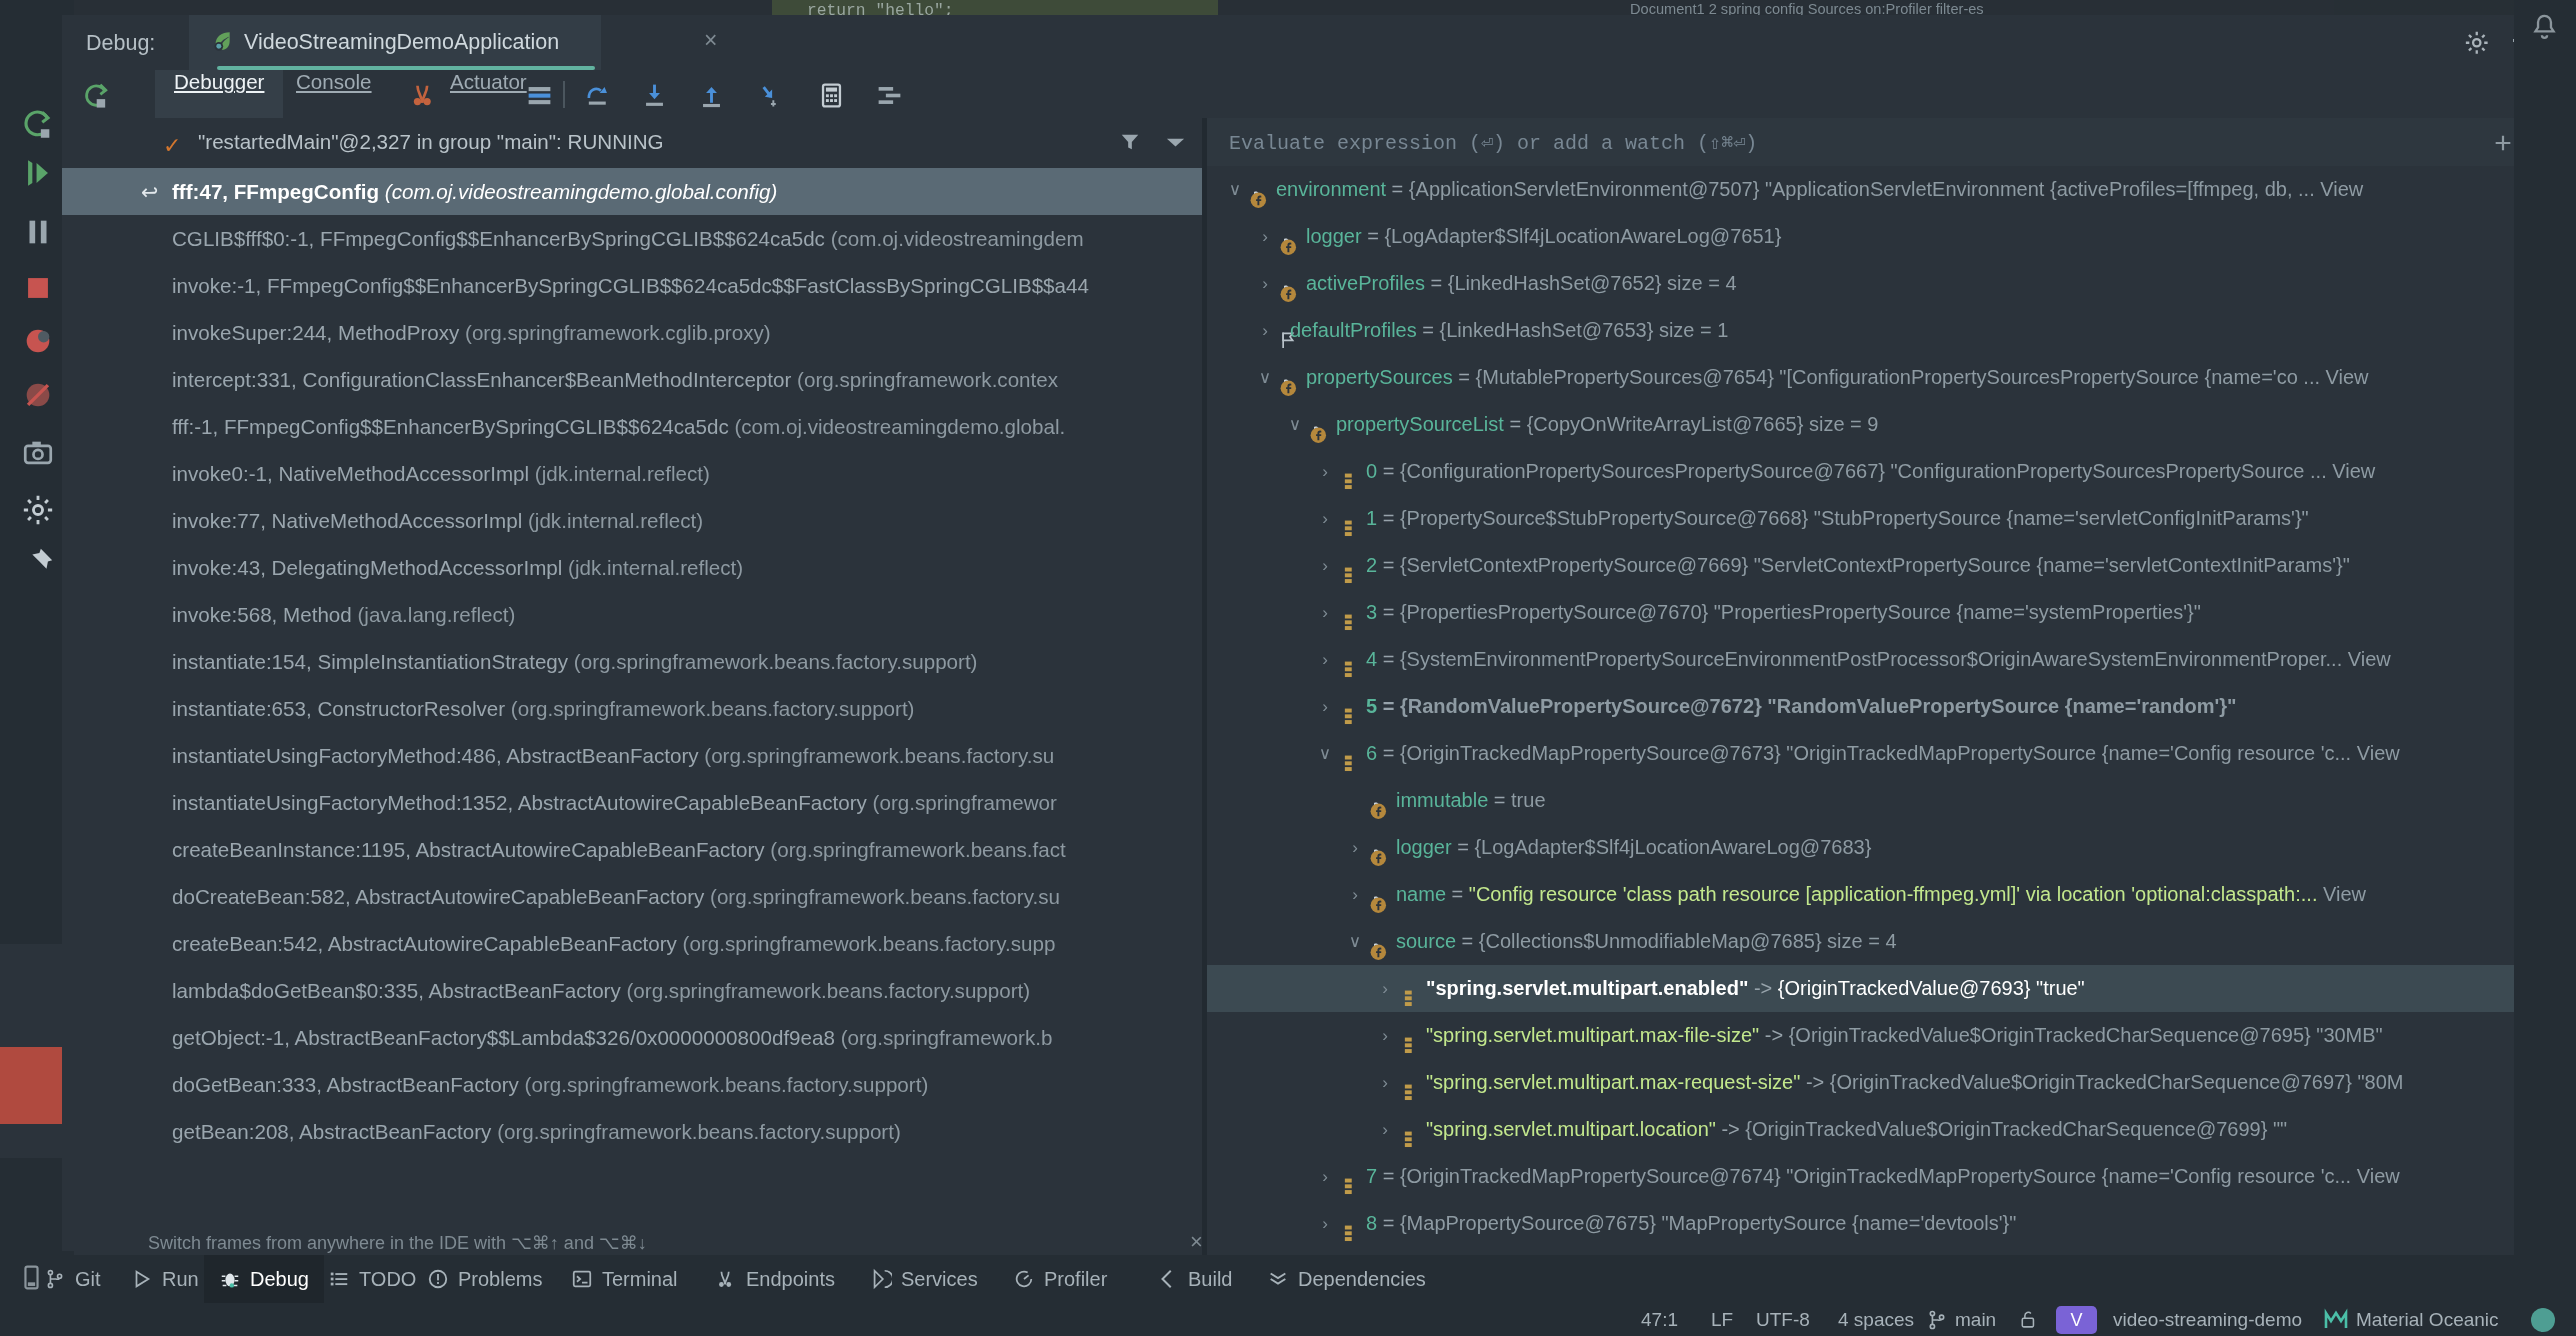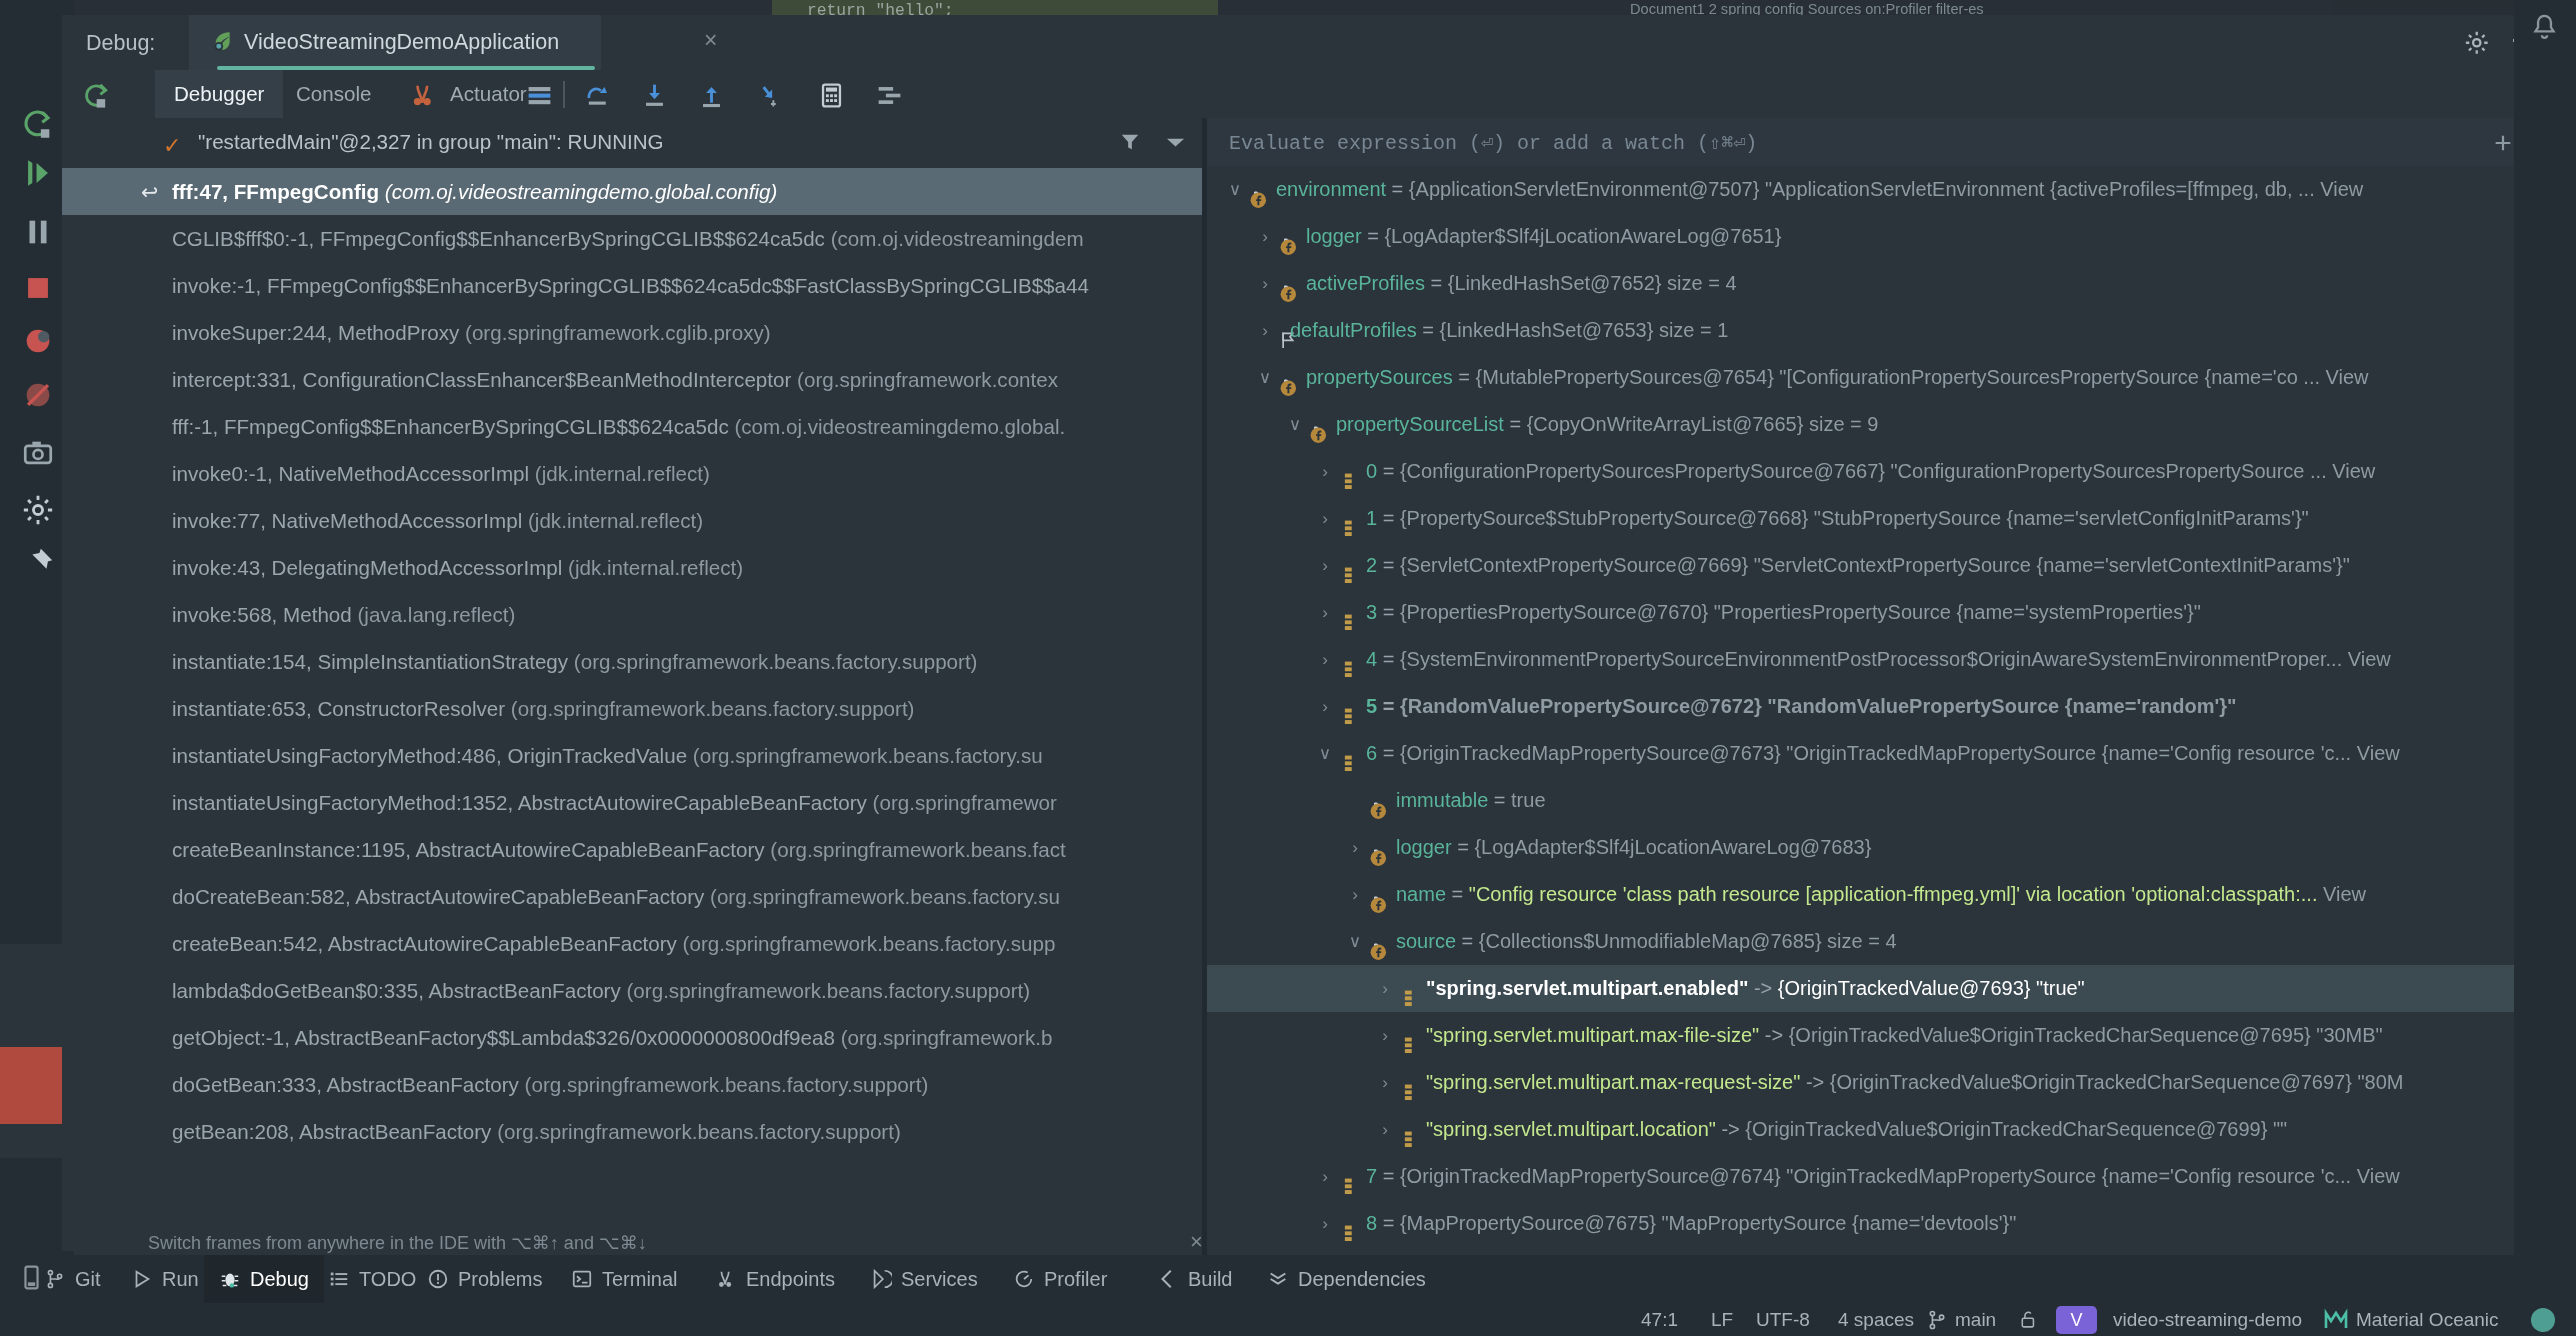--- a/index.html
+++ b/index.html
@@ -31,21 +31,21 @@
   #dbg-run-tab .ico{position:absolute;left:19px;top:13.7px;width:26px;height:26px;}
   #dbg-run-tab .name{position:absolute;left:55px;top:14.6px;font-size:21.5px;color:#cfd8dd;white-space:nowrap;}
   #dbg-run-tab .close{position:absolute;left:515px;top:12px;font-size:23px;color:#7e8a92;}
   #dbg-run-tab .underline{position:absolute;left:27.5px;bottom:0;width:378px;height:4.3px;background:#62b3a0;border-radius:2.6px;}
   #hdr-gear{position:absolute;right:86px;top:13.7px;width:27.5px;height:27.5px;}
   #hdr-min{position:absolute;right:39px;top:24px;width:24px;height:2.6px;background:#9aa5ac;}
 
   
   #dbg-toolbar{position:absolute;left:0;top:55px;width:2514px;height:48px;background:#2b333b;}
   #tb-rerun{position:absolute;left:19px;top:10.3px;width:29px;height:29px;}
-  .tbtab{position:absolute;top:0;height:48px;display:flex;align-items:center;padding:0 19px;font-size:20.6px;color:#9fabb3;}
+  .tbtab{position:absolute;top:0;height:48px;display:flex;align-items:flex-start;padding:0 19px;font-size:20.6px;color:#9fabb3;text-decoration:underline;}
   .tbtab.sel{background:#353f48;color:#eef3f6;}
   .tbico{position:absolute;top:10.3px;width:29px;height:29px;}
   #tb-sep{position:absolute;left:501px;top:10.3px;width:1.7px;height:27.5px;background:#4b565e;}
 
   
   #frames-head{position:absolute;left:0;top:103px;width:1140px;height:50px;background:#2b333b;}
   #frames-head .chk{position:absolute;left:101px;top:14.6px;font-size:22px;color:#d2762e;font-weight:bold;}
   #frames-head .thr{position:absolute;left:136px;top:12px;font-size:20.6px;color:#b9c3c9;white-space:nowrap;}
   #frames-head .filter{position:absolute;left:1057px;top:12px;width:22px;height:24px;}
   #frames-head .caret{position:absolute;left:1104px;top:19px;}
@@ -309,21 +309,21 @@
       <div class="frame-row"><span class="mth">invoke:-1, FFmpegConfig$$EnhancerBySpringCGLIB$$624ca5dc$$FastClassBySpringCGLIB$$a44 </span></div>
       <div class="frame-row"><span class="mth">invokeSuper:244, MethodProxy </span><span class="pkg">(org.springframework.cglib.proxy)</span></div>
       <div class="frame-row"><span class="mth">intercept:331, ConfigurationClassEnhancer$BeanMethodInterceptor </span><span class="pkg">(org.springframework.contex</span></div>
       <div class="frame-row"><span class="mth">fff:-1, FFmpegConfig$$EnhancerBySpringCGLIB$$624ca5dc </span><span class="pkg">(com.oj.videostreamingdemo.global.</span></div>
       <div class="frame-row"><span class="mth">invoke0:-1, NativeMethodAccessorImpl </span><span class="pkg">(jdk.internal.reflect)</span></div>
       <div class="frame-row"><span class="mth">invoke:77, NativeMethodAccessorImpl </span><span class="pkg">(jdk.internal.reflect)</span></div>
       <div class="frame-row"><span class="mth">invoke:43, DelegatingMethodAccessorImpl </span><span class="pkg">(jdk.internal.reflect)</span></div>
       <div class="frame-row"><span class="mth">invoke:568, Method </span><span class="pkg">(java.lang.reflect)</span></div>
       <div class="frame-row"><span class="mth">instantiate:154, SimpleInstantiationStrategy </span><span class="pkg">(org.springframework.beans.factory.support)</span></div>
       <div class="frame-row"><span class="mth">instantiate:653, ConstructorResolver </span><span class="pkg">(org.springframework.beans.factory.support)</span></div>
-      <div class="frame-row"><span class="mth">instantiateUsingFactoryMethod:486, OriginTrackedValue </span><span class="pkg">(org.springframework.beans.factory.su</span></div>
+      <div class="frame-row"><span class="mth">instantiateUsingFactoryMethod:486, AbstractBeanFactory </span><span class="pkg">(org.springframework.beans.factory.su</span></div>
       <div class="frame-row"><span class="mth">instantiateUsingFactoryMethod:1352, AbstractAutowireCapableBeanFactory </span><span class="pkg">(org.springframewor</span></div>
       <div class="frame-row"><span class="mth">createBeanInstance:1195, AbstractAutowireCapableBeanFactory </span><span class="pkg">(org.springframework.beans.fact</span></div>
       <div class="frame-row"><span class="mth">doCreateBean:582, AbstractAutowireCapableBeanFactory </span><span class="pkg">(org.springframework.beans.factory.su</span></div>
       <div class="frame-row"><span class="mth">createBean:542, AbstractAutowireCapableBeanFactory </span><span class="pkg">(org.springframework.beans.factory.supp</span></div>
       <div class="frame-row"><span class="mth">lambda$doGetBean$0:335, AbstractBeanFactory </span><span class="pkg">(org.springframework.beans.factory.support)</span></div>
       <div class="frame-row"><span class="mth">getObject:-1, AbstractBeanFactory$$Lambda$326/0x0000000800df9ea8 </span><span class="pkg">(org.springframework.b</span></div>
       <div class="frame-row"><span class="mth">doGetBean:333, AbstractBeanFactory </span><span class="pkg">(org.springframework.beans.factory.support)</span></div>
       <div class="frame-row"><span class="mth">getBean:208, AbstractBeanFactory </span><span class="pkg">(org.springframework.beans.factory.support)</span></div>
     </div>
 

